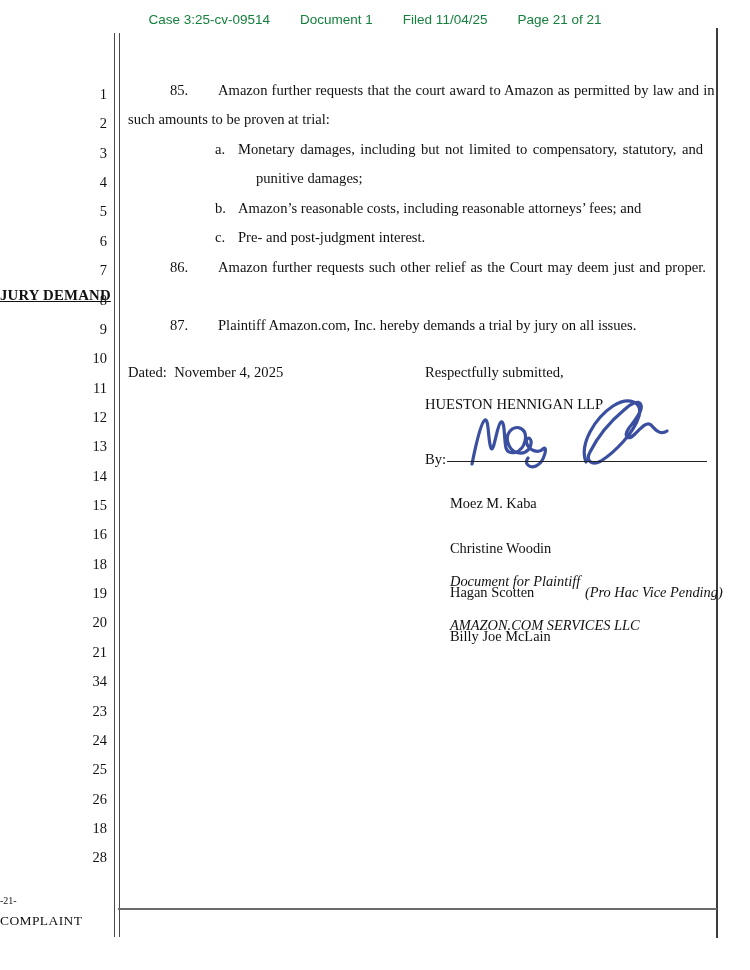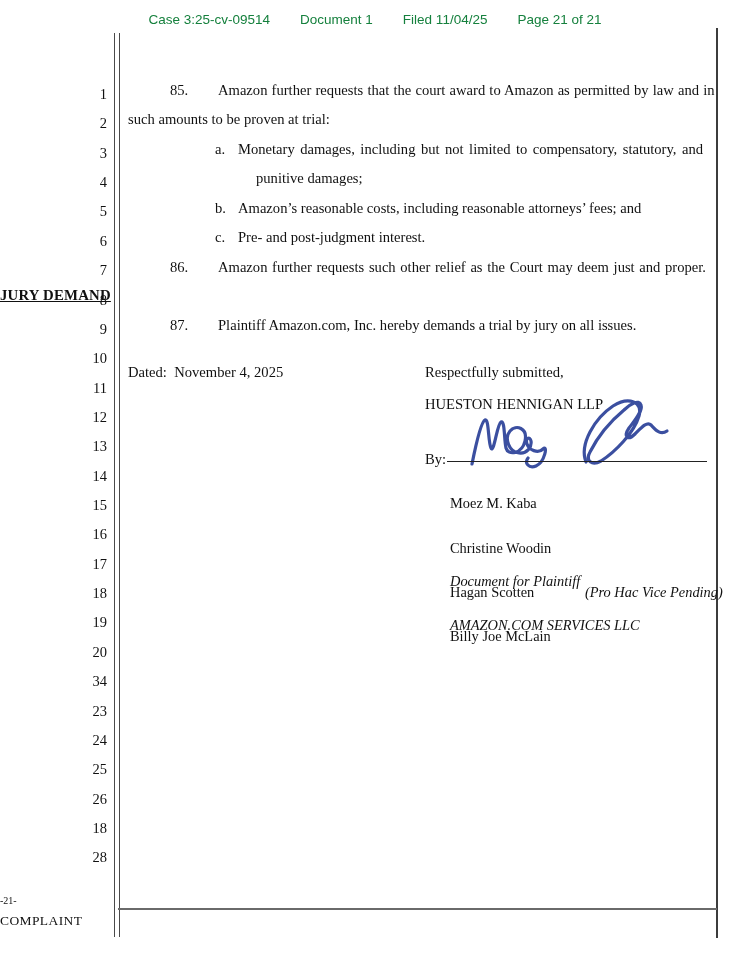--- a/index.html
+++ b/index.html
@@ -65,24 +65,24 @@
   <div class="ln">7</div>
   <div class="ln">8</div>
   <div class="ln">9</div>
   <div class="ln">10</div>
   <div class="ln">11</div>
   <div class="ln">12</div>
   <div class="ln">13</div>
   <div class="ln">14</div>
   <div class="ln">15</div>
   <div class="ln">16</div>
-  <div class="ln">17</div>
   <div class="ln">18</div>
   <div class="ln">19</div>
   <div class="ln">20</div>
+  <div class="ln">21</div>
   <div class="ln">34</div>
   <div class="ln">23</div>
   <div class="ln">24</div>
   <div class="ln">25</div>
   <div class="ln">26</div>
   <div class="ln">18</div>
   <div class="ln">28</div>
 </div>
 
 <div class="abs serif" style="left:170px;top:80px">85.</div>

